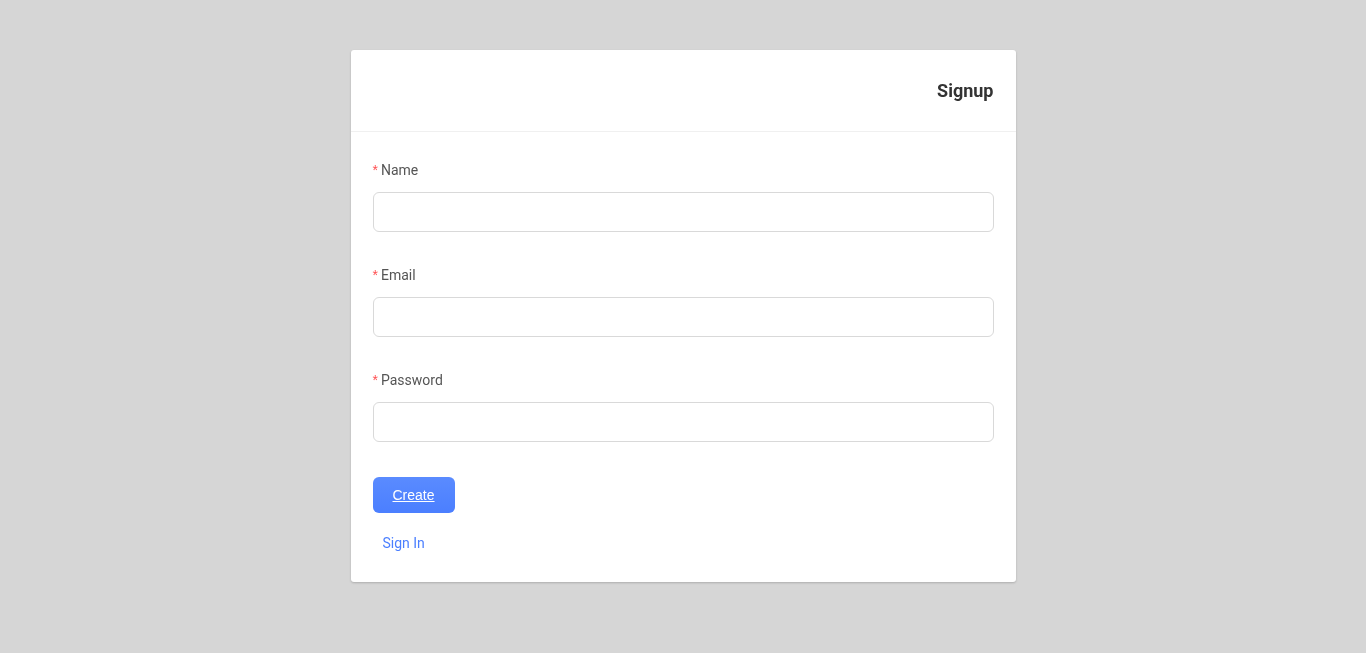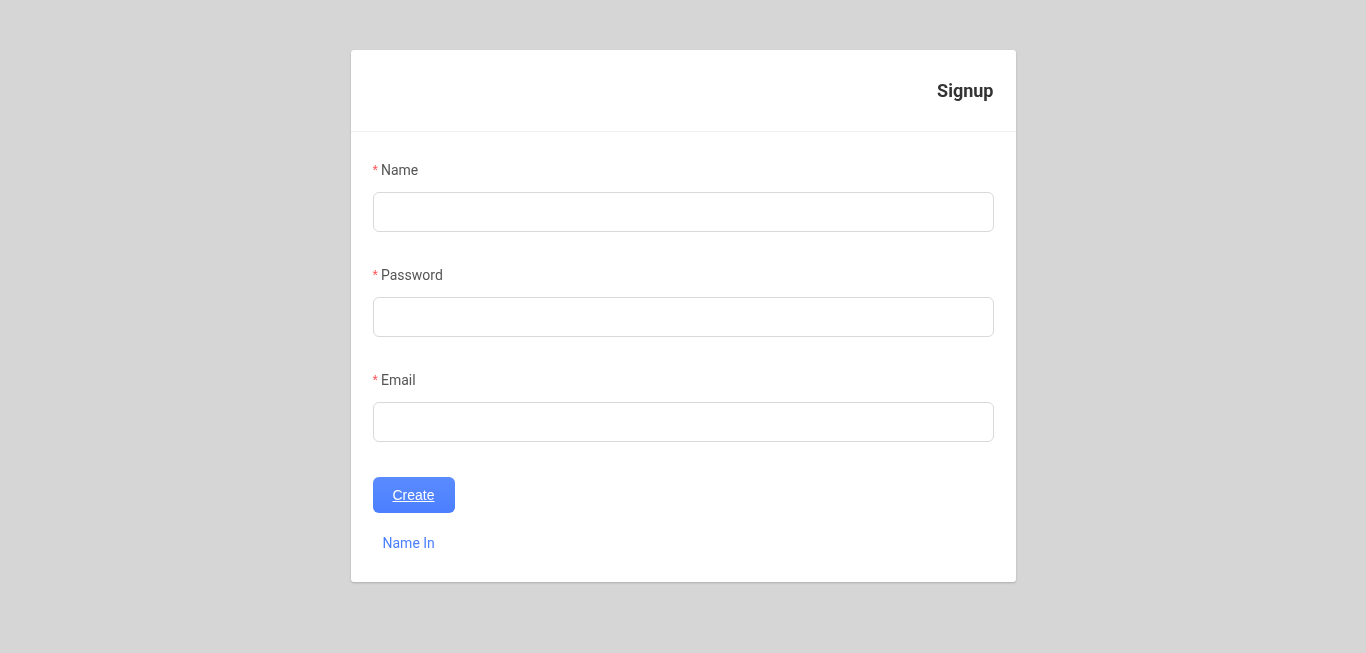--- a/index.html
+++ b/index.html
@@ -98,31 +98,31 @@
   <div class="card-body">
     <form>
       <div class="form-item">
         <label class="form-label">
           <span class="required-asterisk">*</span><span>Name</span>
         </label>
         <input type="text" class="form-input" value="" style="">
       </div>
       <div class="form-item">
         <label class="form-label">
+          <span class="required-asterisk">*</span><span>Email</span>
+        </label>
+        <input type="text" class="form-input" value="" style="">
+      </div>
+      <div class="form-item">
+        <label class="form-label">
           <span class="required-asterisk">*</span><span>Password</span>
         </label>
         <input type="password" class="form-input" value="" style="">
-      </div>
-      <div class="form-item">
-        <label class="form-label">
-          <span class="required-asterisk">*</span><span>Email</span>
-        </label>
-        <input type="text" class="form-input" value="" style="">
       </div>
       <div class="actions">
         <button type="button" class="btn-primary">Create</button>
       </div>
       <div class="link-row">
-        <a class="signin-link">Name In</a>
+        <a class="signin-link">Sign In</a>
       </div>
     </form>
   </div>
 </div>
 
 </body></html>

